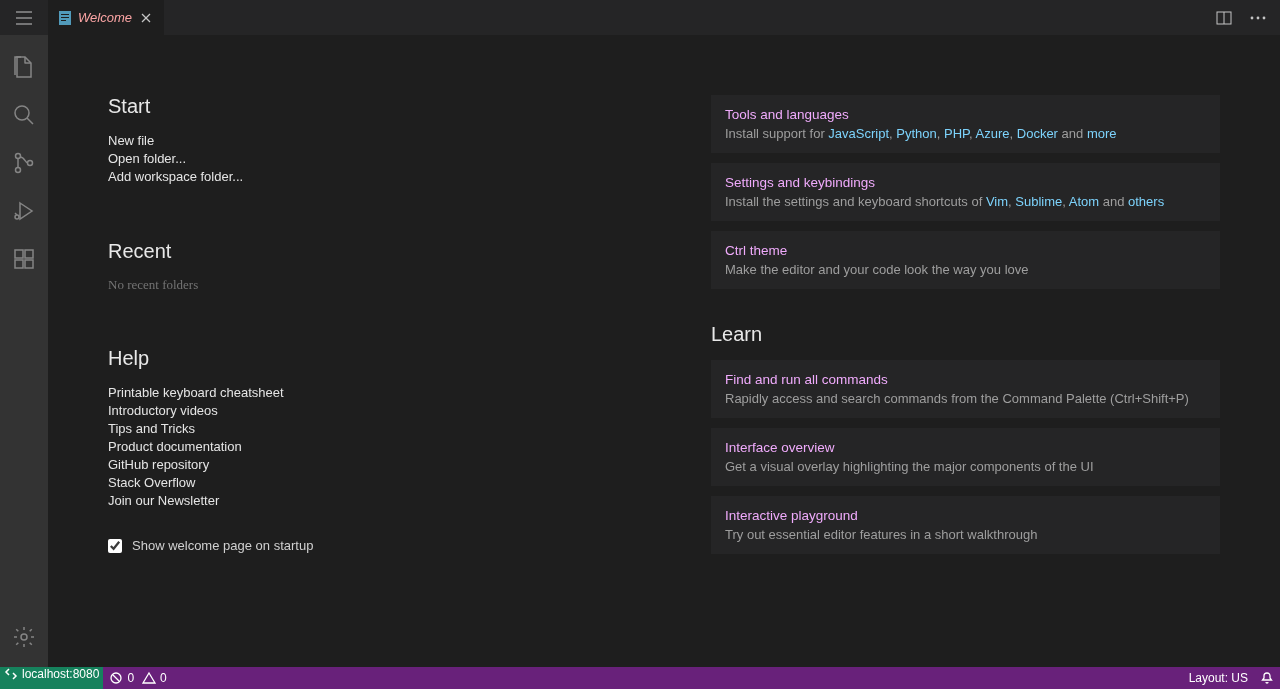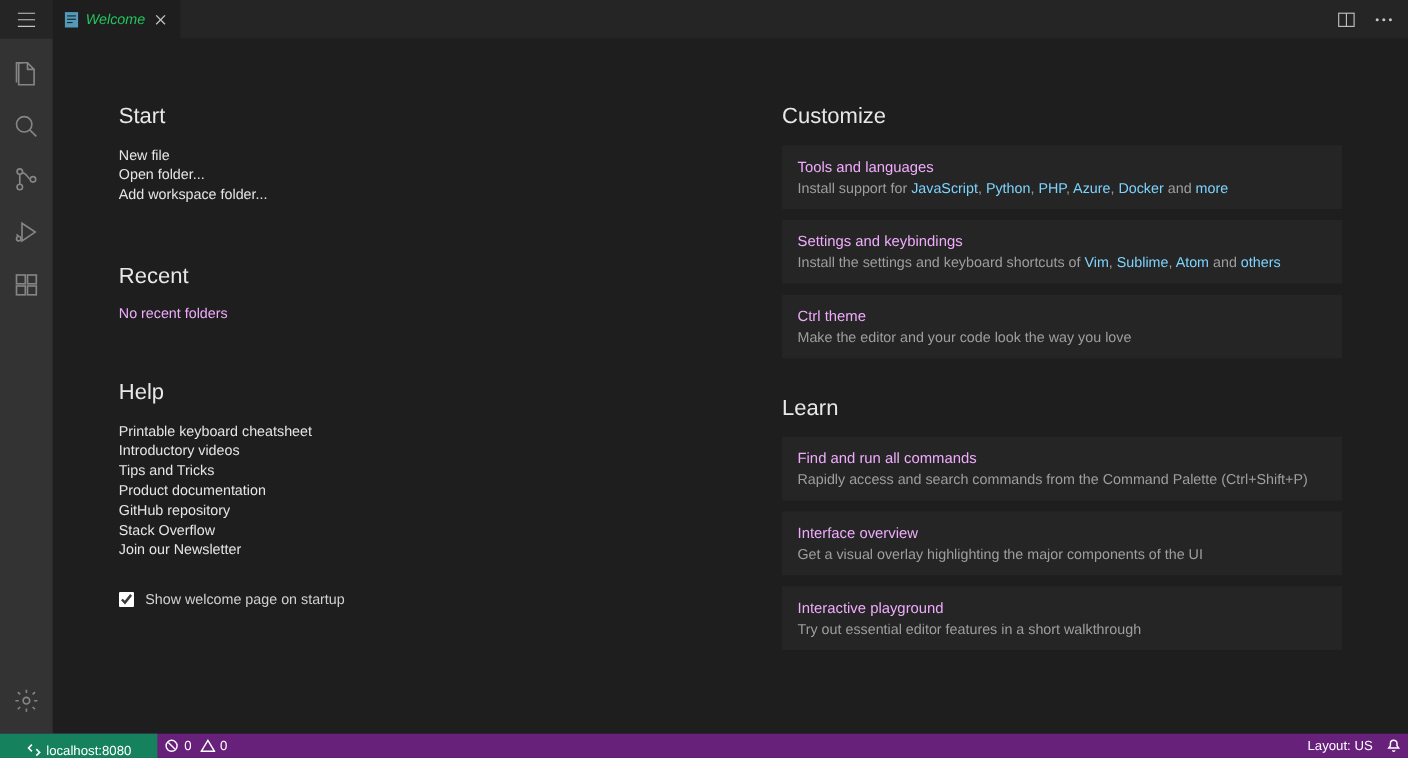--- a/index.html
+++ b/index.html
@@ -17,21 +17,21 @@
   }
   .hamburger {
     width: 48px; display: flex; align-items: center; justify-content: center;
     color: #cccccc; cursor: pointer;
   }
   .tabs { display: flex; align-items: stretch; }
   .tab {
     display: flex; align-items: center; gap: 6px;
     padding: 0 10px;
     background: #1e1e1e;
-    color: #22c55e;
+    color: #fca5a5;
     font-style: italic;
     font-size: 13px;
     height: 35px;
     cursor: pointer;
   }
   .tab .file-icon { color: #519aba; font-style: normal; }
   .tab .close { font-style: normal; color: #cccccc; padding: 2px; }
   .title-actions {
     margin-left: auto; display: flex; align-items: center; gap: 10px;
     padding-right: 10px; color: #cccccc;
@@ -65,21 +65,21 @@
   .col { flex: 1; min-width: 0; }
   h2 {
     font-weight: 300; font-size: 20px; color: #e8e8e8;
     margin-bottom: 14px;
   }
   .linklist a, .link {
     display: block; color: #e5e5e5; text-decoration: none;
     font-size: 13px; line-height: 18px; cursor: pointer;
   }
   .section { margin-bottom: 54px; }
-  .muted { color: #f0abfc; }
+  .muted { color: #737373; font-family: Liberation Serif, serif; }
 
   .card {
     background: #252526; padding: 12px 14px;
     margin-bottom: 10px; cursor: pointer;
   }
   .card .card-title { color: #f0abfc; font-size: 13.5px; margin-bottom: 4px; }
   .card .card-desc  { color: #9e9e9e; font-size: 13px; }
   .card .card-desc a { color: #7dd3fc; text-decoration: none; }
 
   .welcome-check {
@@ -88,22 +88,22 @@
   }
   .welcome-check input { accent-color: #ffffff; width: 14px; height: 14px; }
 
   
   .statusbar {
     position: absolute; left: 0; right: 0; bottom: 0; height: 22px;
     background: #68217a; color: #ffffff;
     display: flex; align-items: stretch; font-size: 12px;
   }
   .statusbar .remote {
-    background: #16825d; display: flex; align-items: flex-end;
-    padding: 0 24px; gap: 4px; cursor: pointer;
+    background: #16825d; display: flex; align-items: flex-start;
+    padding: 0 4px; gap: 4px; cursor: pointer;
   }
   .statusbar .sb-item {
     display: flex; align-items: center; padding: 0 6px; gap: 4px;
     cursor: pointer;
   }
   .statusbar .sb-spacer { flex: 1; }
 
   svg { display: block; }
 </style>
 </head>
@@ -233,21 +233,20 @@
       </div>
 
       <label class="welcome-check">
         <input type="checkbox" checked="" style="">
         <span>Show welcome page on startup</span>
       </label>
     </div>
 
     <div class="col">
 
-      <h2>Customize</h2>
 
       <div class="card">
         <div class="card-title">Tools and languages</div>
         <div class="card-desc">
           <span>Install support for </span><a>JavaScript</a>, <a>Python</a>, <a>PHP</a>, <a>Azure</a>, <a>Docker</a><span> and </span><a>more</a>
         </div>
       </div>
 
       <div class="card">
         <div class="card-title">Settings and keybindings</div>

